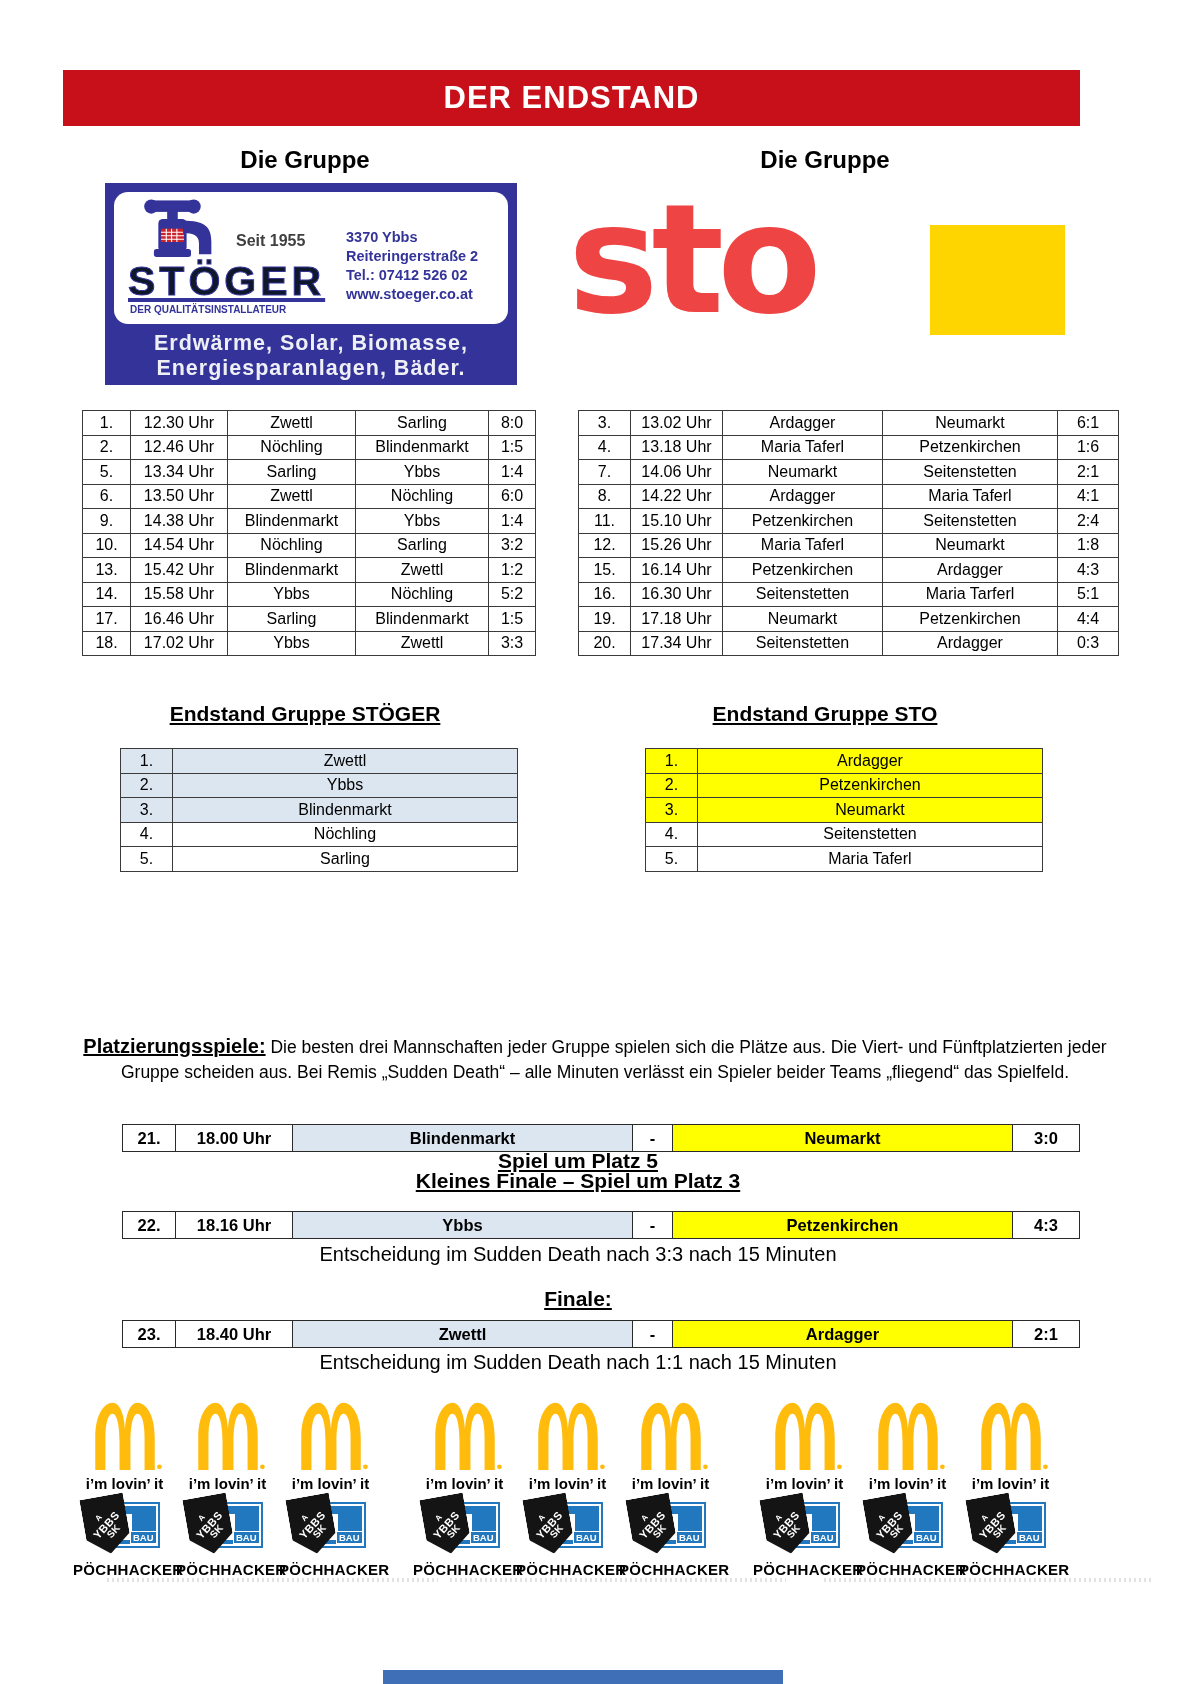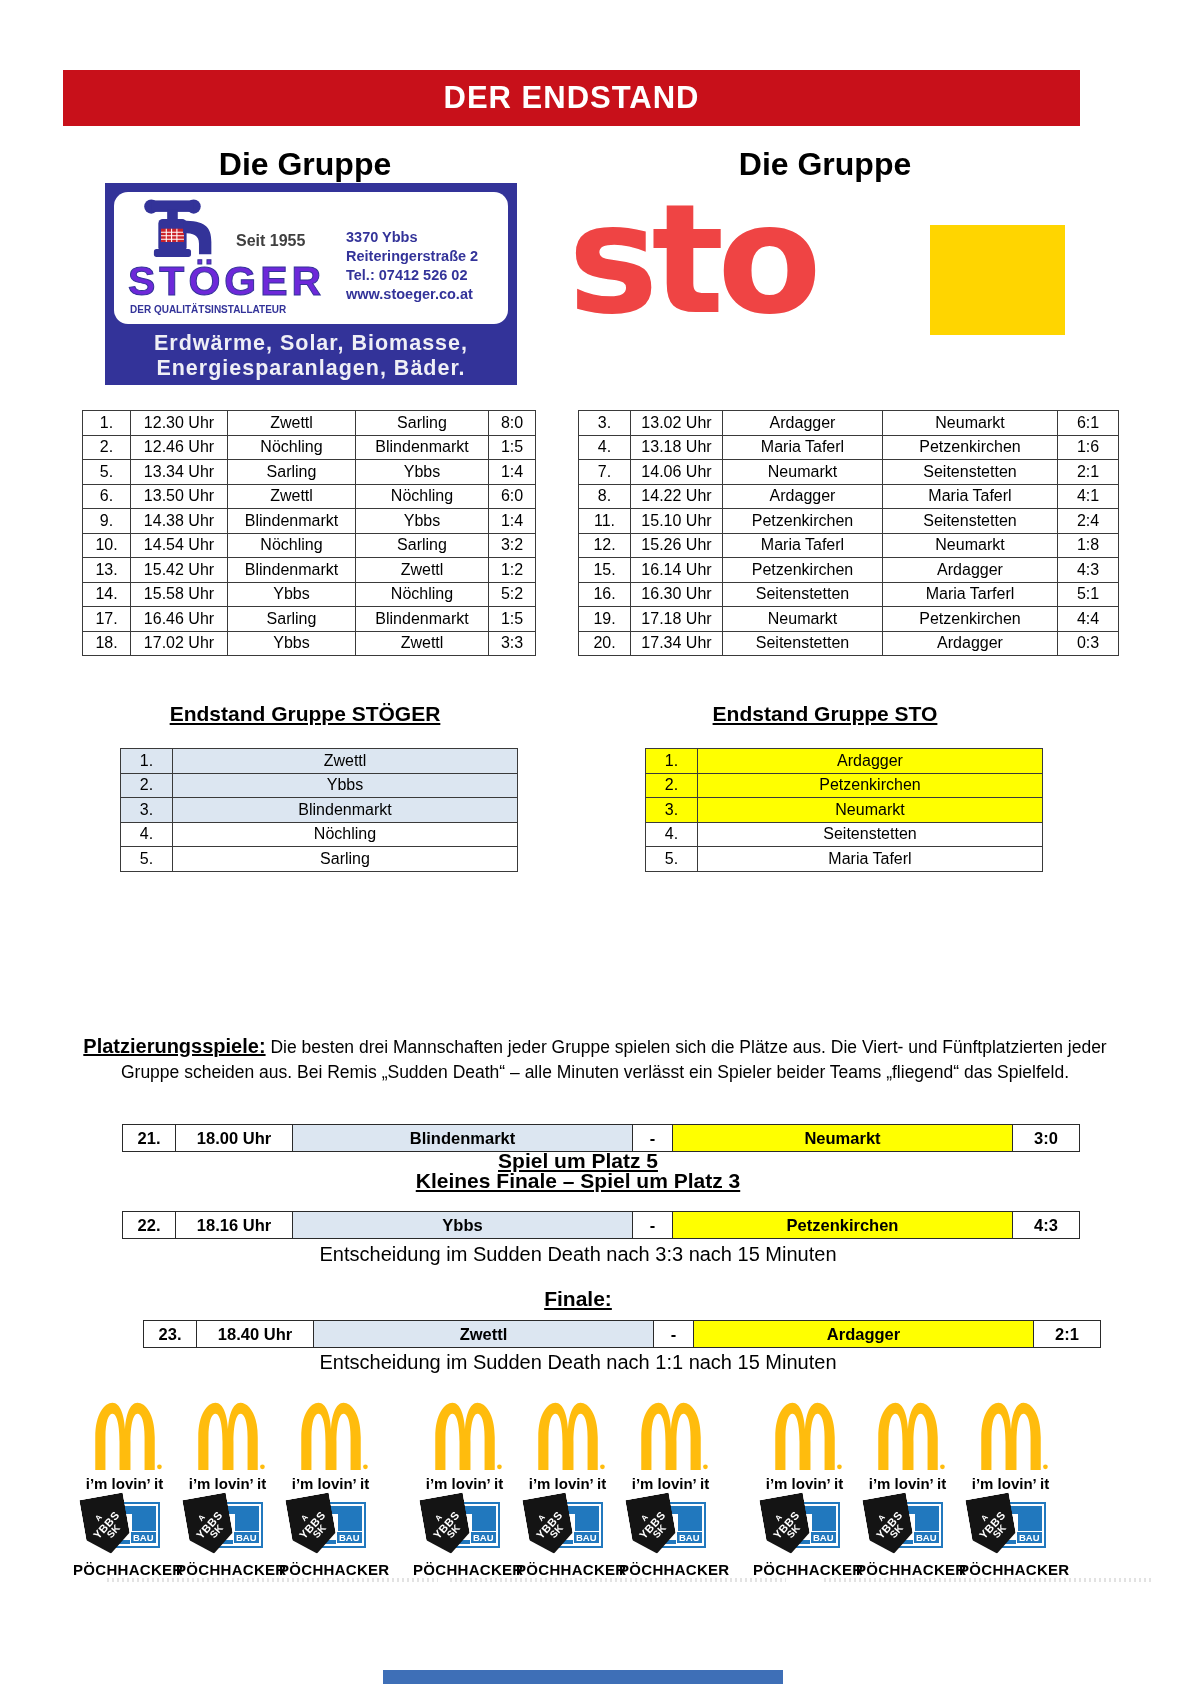--- a/index.html
+++ b/index.html
@@ -7,31 +7,31 @@
   .page { position:relative; width:1190px; height:1684px; background:#ffffff;
           font-family:"Liberation Sans", sans-serif; color:#000; overflow:hidden; margin:0 auto; }
 
   
   .banner { position:absolute; left:63px; top:70px; width:1017px; height:56px;
             background:#C8101A; display:flex; align-items:center; justify-content:center; }
   .banner .title { color:#fff; font-size:31px; font-weight:bold; letter-spacing:1px; }
 
   
   .group-heading { position:absolute; top:146px; width:430px; text-align:center;
-                   font-size:32px; font-weight:bold; }
+                   font-size:24px; font-weight:bold; }
   #heading-a { left:90px; } #heading-b { left:610px; }
 
   
   .stoeger { position:absolute; left:105px; top:183px; width:412px; height:202px; background:#333399; }
   .stoeger-card { position:absolute; left:9px; top:9px; width:394px; height:132px;
                   background:#fff; border-radius:14px; }
   .faucet { position:absolute; left:14px; top:4px; }
   .seit { position:absolute; left:122px; top:40px; color:#404040; font-weight:bold; font-size:16px; }
-  .stoeger-name { position:absolute; left:14px; top:66px; color:#6d28d9; font-weight:bold;
-                  font-size:41px; letter-spacing:4px; -webkit-text-stroke:1px #333399; }
+  .stoeger-name { position:absolute; left:14px; top:66px; color:#0f172a; font-weight:bold;
+                  font-size:41px; letter-spacing:4px;text-decoration:underline; -webkit-text-stroke:1px #333399; }
   .stoeger-tagline { position:absolute; left:16px; top:112px; color:#333399; font-weight:bold; font-size:10px; }
   .stoeger-address { position:absolute; left:232px; top:36px; color:#333399; font-weight:bold;
                      font-size:14.5px; line-height:19px; }
   .stoeger-banner { position:absolute; left:0; right:0; top:148px; text-align:center;
                     color:#efeff6; font-weight:bold; font-size:21.5px; line-height:25px; letter-spacing:1px; }
 
   
   .sto-text { position:absolute; left:568px; top:186px; width:310px; color:#ef4444;
               font-size:152px; line-height:148px; font-weight:bold; letter-spacing:-7px;
               font-family:"DejaVu Sans", sans-serif; }
@@ -67,21 +67,21 @@
   
   .final-title { position:absolute; left:0; width:1156px; text-align:center; font-size:21px;
                  font-weight:bold; text-decoration:underline; }
   #ft1{ top:1149px; } #ft2{ top:1169px; } #ft3{ top:1287px; }
   .final-table { position:absolute; left:122px; width:957px; font-weight:bold; }
   .final-table td { border:1.6px solid #2a2a2a; height:27px; text-align:center; font-size:16.5px; }
   .final-table .c1{width:53px}  .final-table .c2{width:117px} .final-table .c3{width:340px}
   .final-table .c4{width:40px}  .final-table .c5{width:340px} .final-table .c6{width:67px}
   .final-table .home { background:#DCE6F1; }
   .final-table .away { background:#FFFF00; }
-  #ftab1{ top:1124px; } #ftab2{ top:1211px; } #ftab3{ top:1320px;margin-left:21px; }
+  #ftab1{ top:1124px; } #ftab2{ top:1211px; } #ftab3{ top:1320px; }
   .note { position:absolute; left:0; width:1156px; text-align:center; font-size:20px; }
   #note2{ top:1243px; } #note3{ top:1351px; }
 
   
   .sponsors { position:absolute; left:73px; top:1398px; width:1046px; display:flex; }
   .sponsor { width:103px; text-align:center; flex:0 0 auto; }
   div.sponsor:nth-of-type(3n) { margin-right:31px; }
   .lovin { font-size:15px; font-weight:bold; margin-top:1px; white-space:nowrap; }
   .crest { position:relative; width:86px; height:62px; margin:4px auto 0; }
   .bau-square { position:absolute; right:8px; top:6px; width:46px; height:46px;

